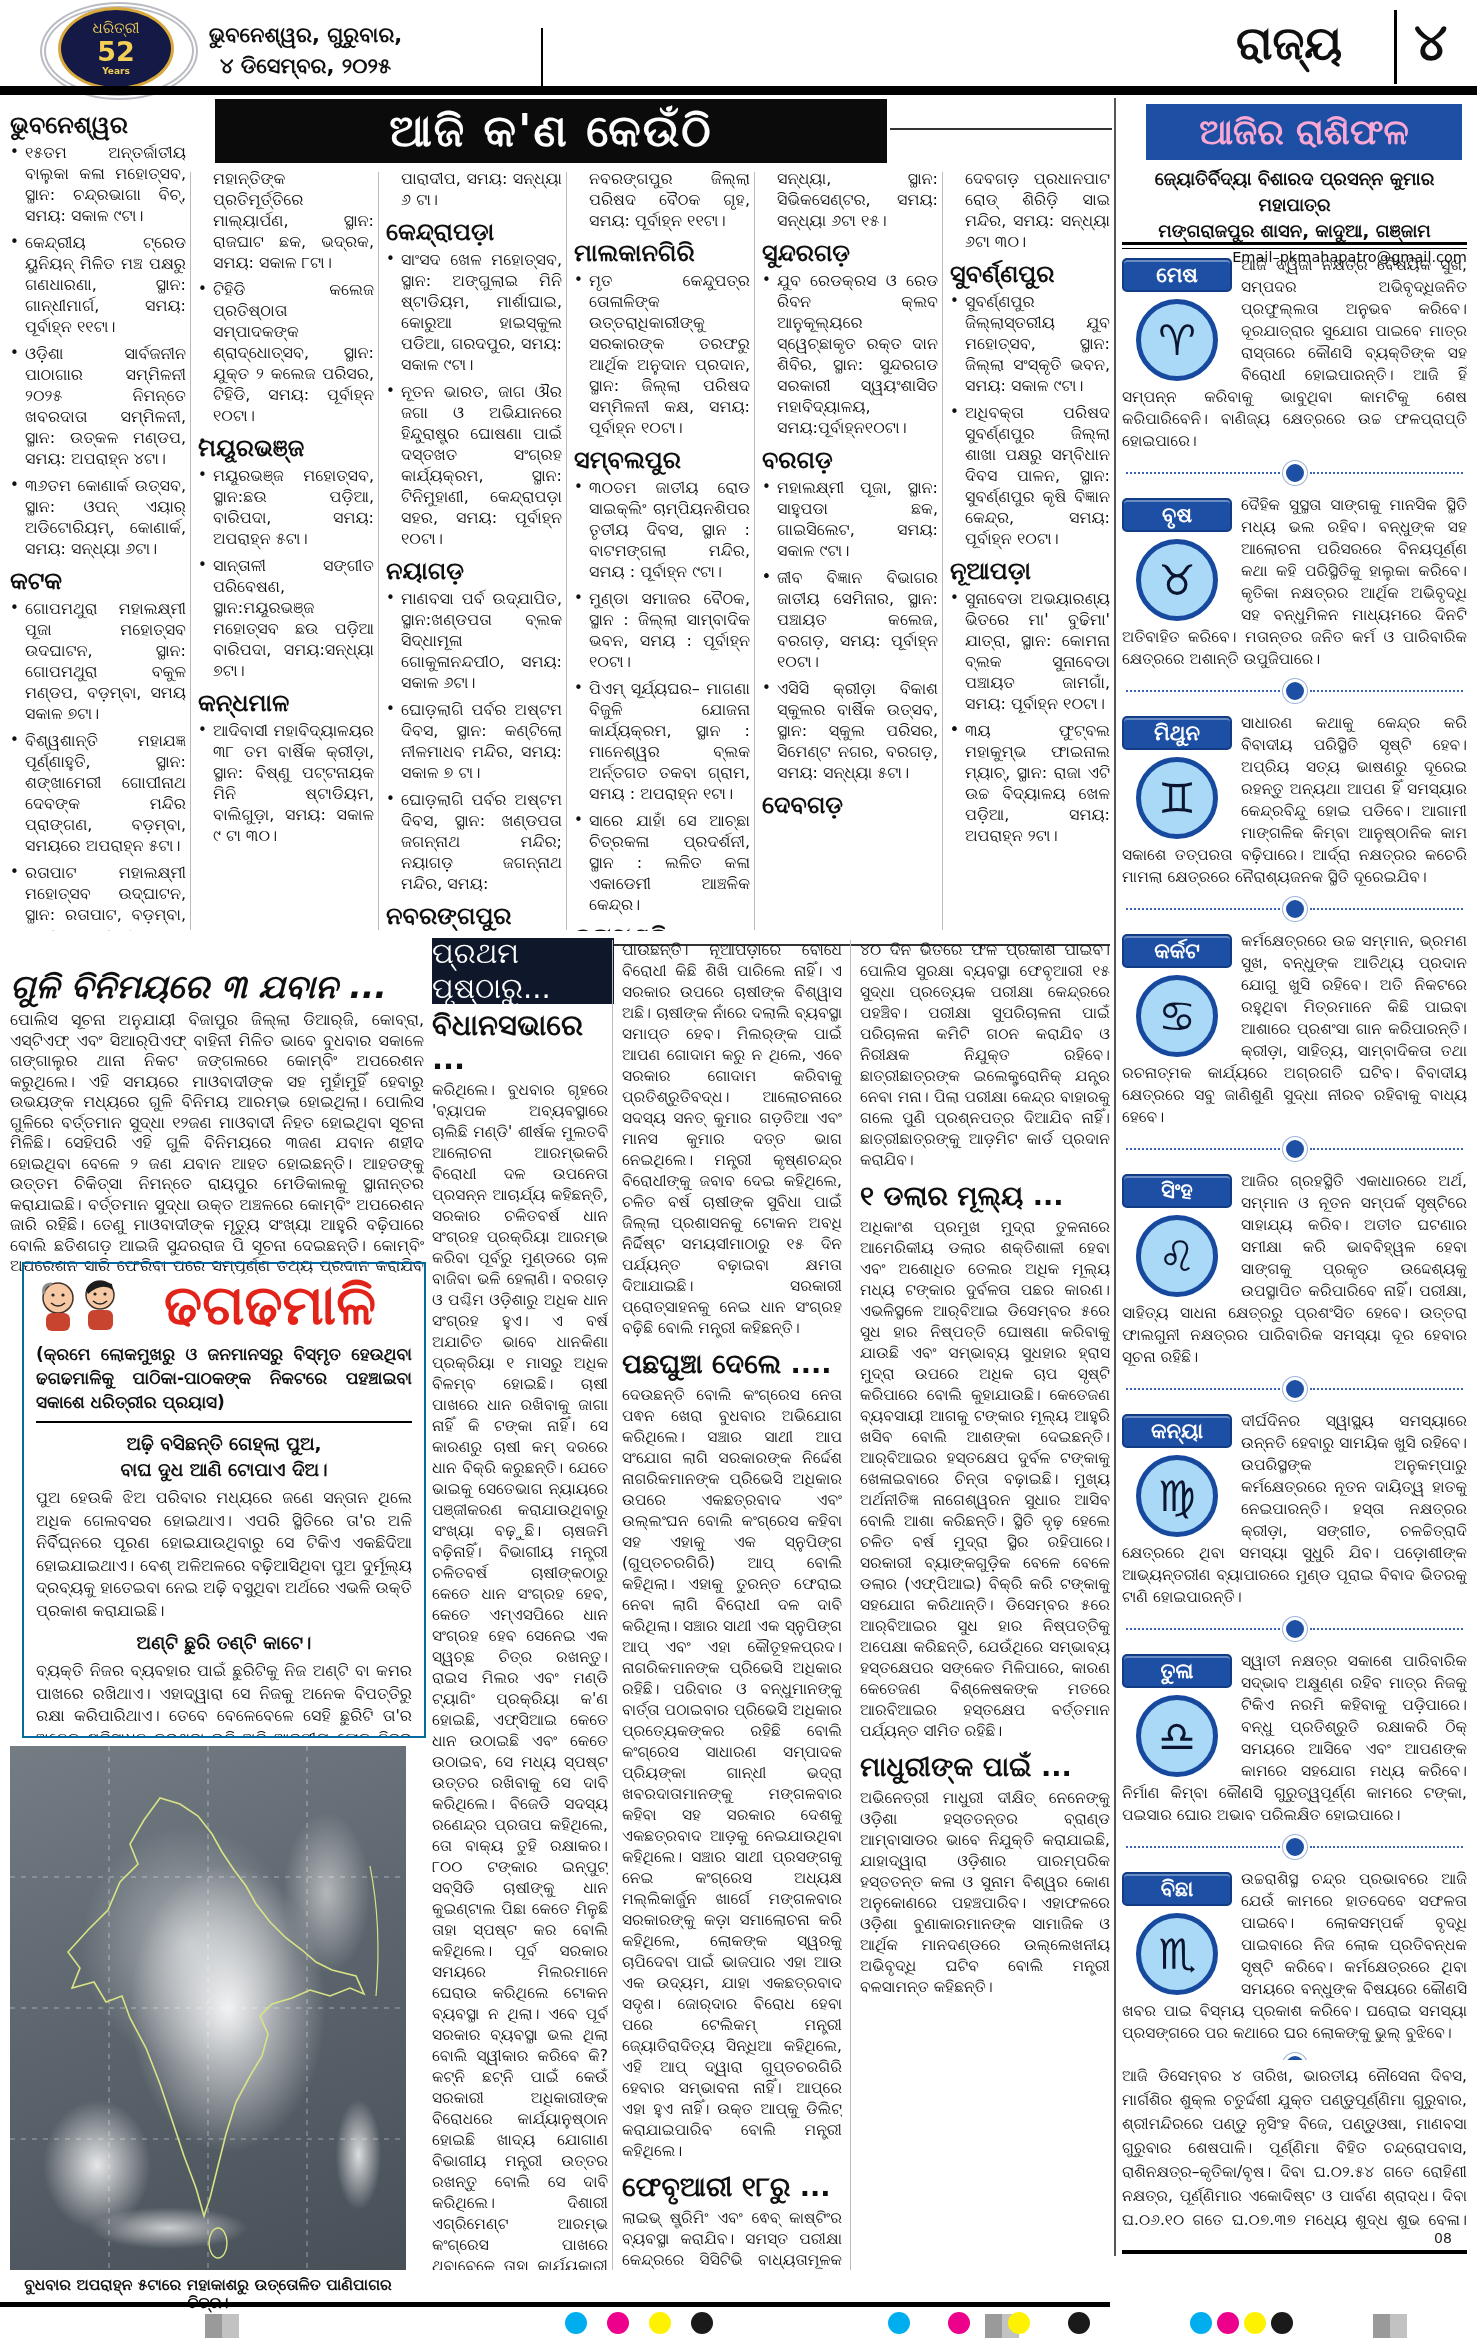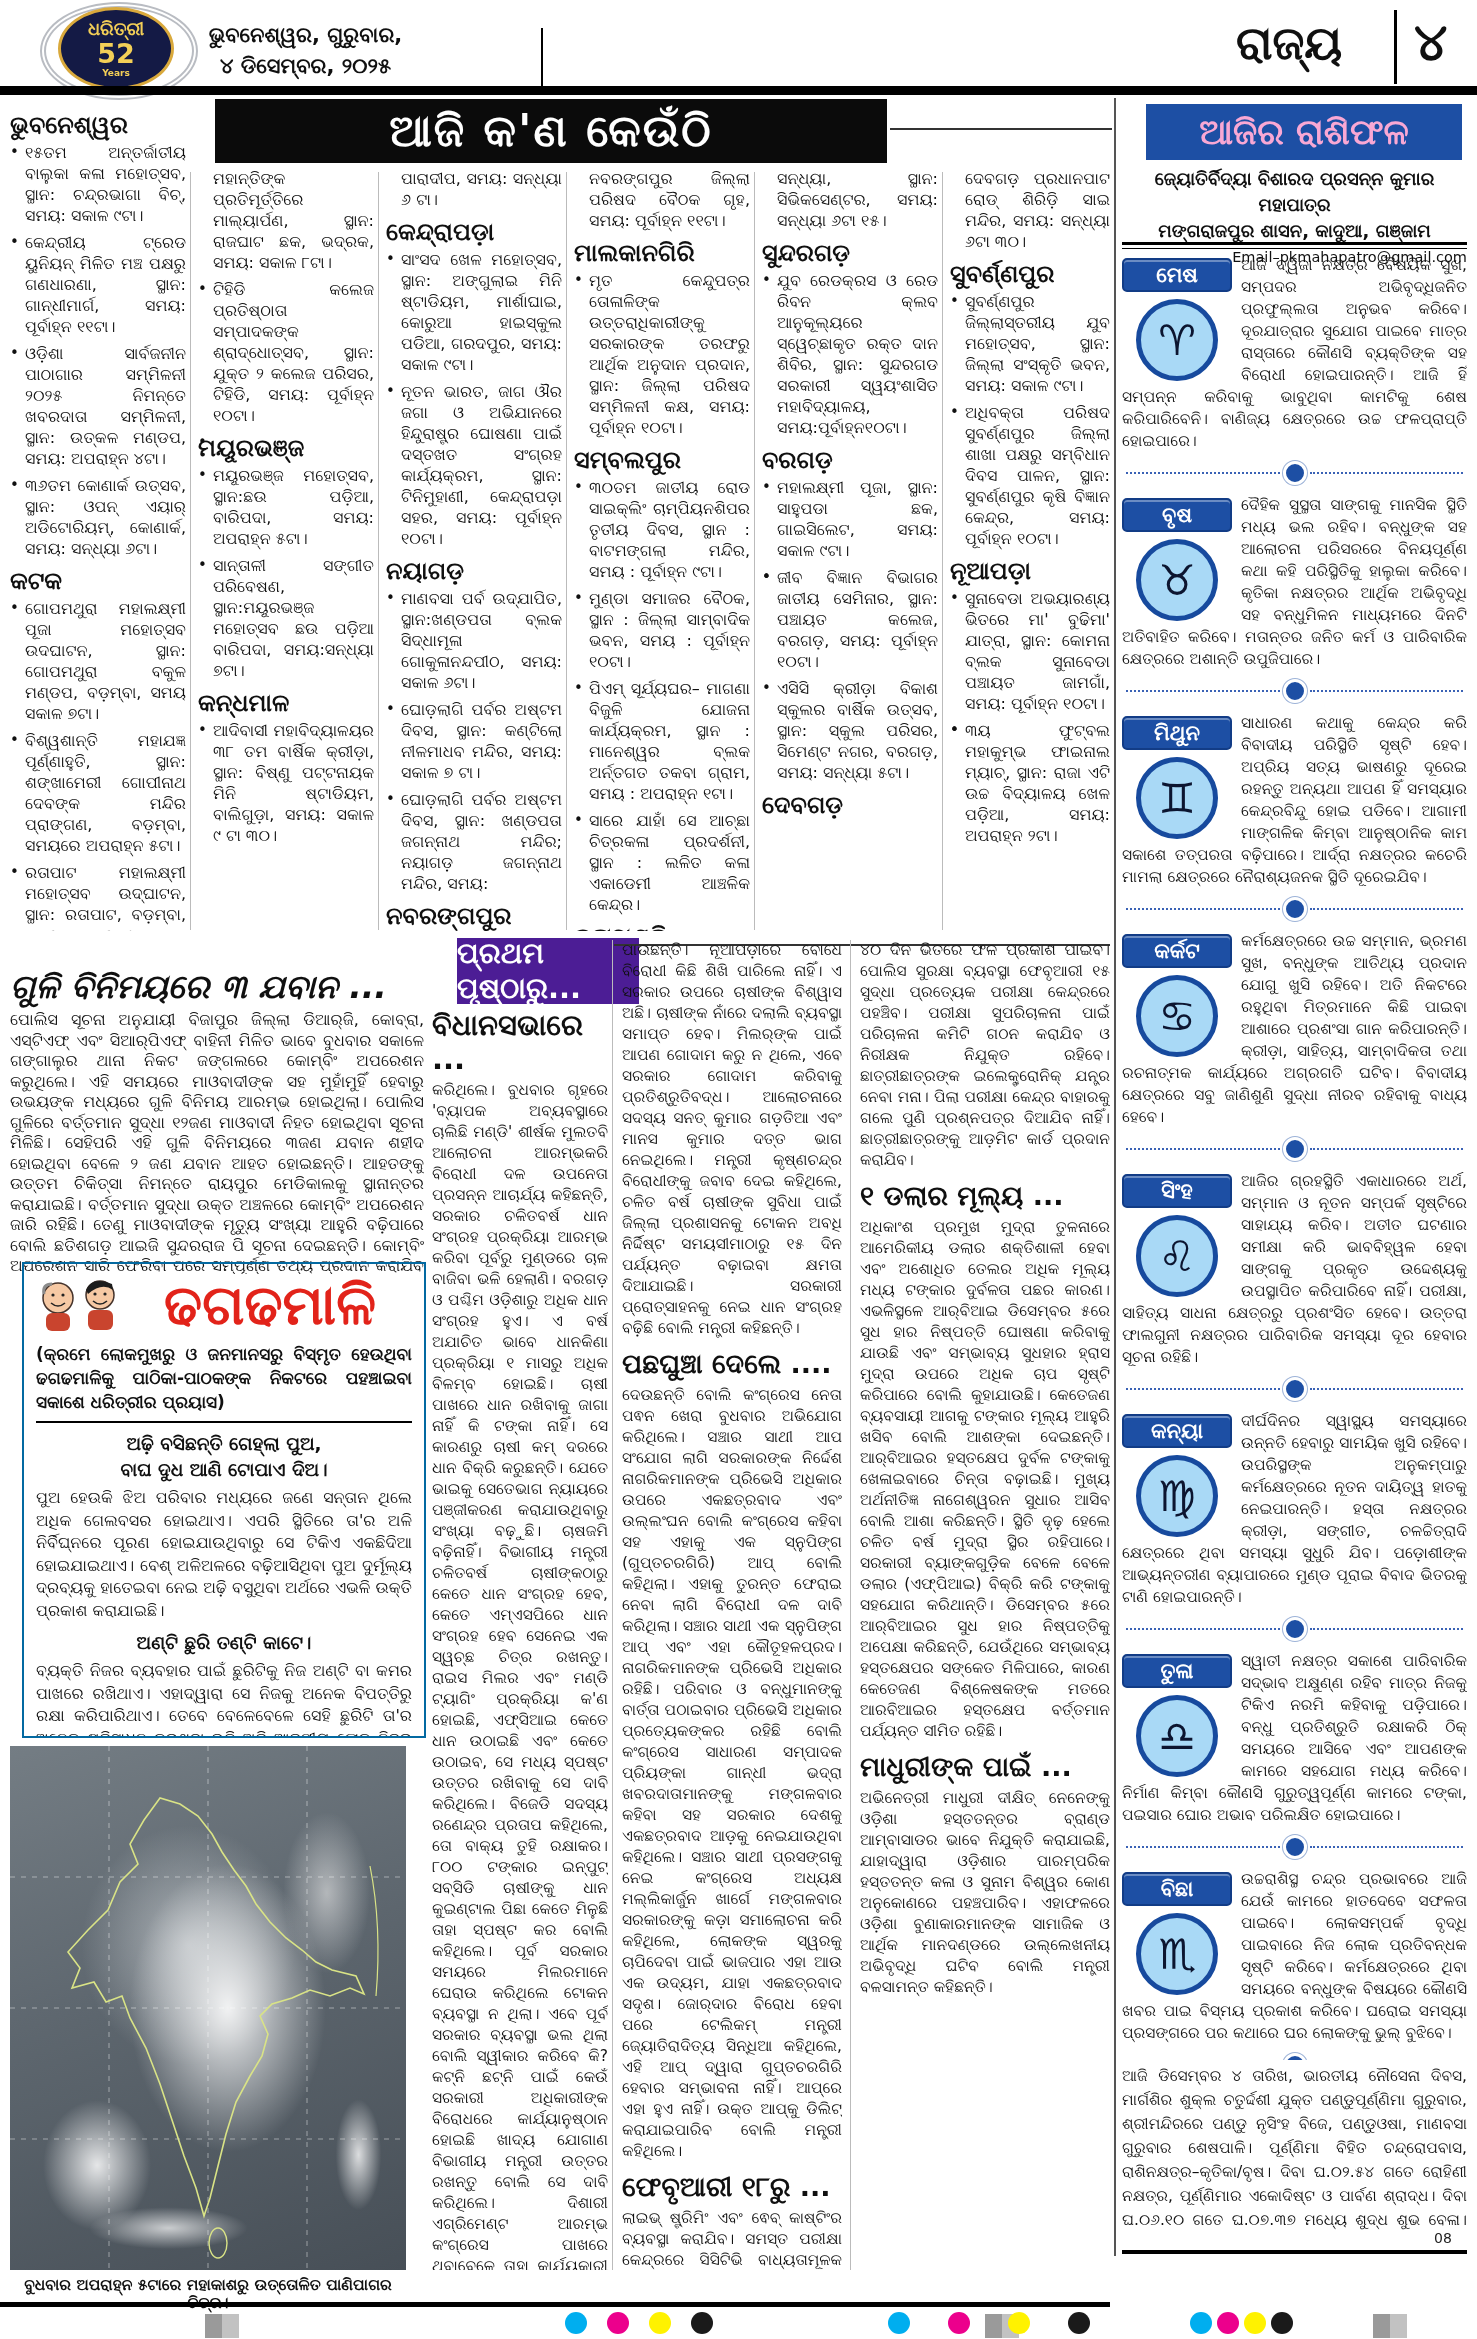--- a/index.html
+++ b/index.html
@@ -3,21 +3,21 @@
 <meta charset="utf-8">
 <style>
   html,body{margin:0;padding:0;background:#e8e8e8;}
   .page{position:relative;width:1477px;height:2339px;background:#fff;overflow:hidden;
         font-family:"DejaVu Sans","Liberation Sans",sans-serif;color:#101010;}
   
   .logo-wrap{position:absolute;left:26px;top:2px;width:178px;height:88px;}
   .logo-oval{position:absolute;left:14px;top:0;width:146px;height:86px;border:6px double #b9bcc2;border-radius:50%;}
   .logo-core{position:absolute;left:32px;top:5px;width:110px;height:77px;background:#141a45;border:3px solid #d9a93c;border-radius:50%;
              display:flex;flex-direction:column;align-items:center;justify-content:center;color:#f3cf57;line-height:1;}
-  .logo-title{font-size:18px;font-weight:700;}
+  .logo-title{font-size:15px;font-weight:400;}
   .logo-num{font-size:27px;font-weight:900;margin:2px 0;}
   .logo-years{font-size:9px;font-weight:700;}
   .dateline{position:absolute;left:208px;top:20px;width:195px;text-align:center;font-weight:800;font-size:21px;line-height:31px;}
   .mast-divider{position:absolute;left:541px;top:28px;width:2px;height:62px;background:#000;}
   .section-label{position:absolute;left:1236px;top:16px;font-size:46px;font-weight:900;}
   .sec-bar{position:absolute;left:1394px;top:10px;width:3px;height:74px;background:#000;}
   .page-no{position:absolute;left:1414px;top:12px;font-size:52px;font-weight:900;}
   .top-rule{position:absolute;left:0;top:86px;width:1477px;height:9px;background:#000;}
   
   .events-banner{position:absolute;left:215px;top:99px;width:672px;height:64px;background:#0b0b0b;color:#fff;
@@ -48,22 +48,22 @@
          radial-gradient(closest-side at 55% 50%, rgba(255,255,255,.9), rgba(255,255,255,0) 55%),
          radial-gradient(closest-side at 45% 38%, rgba(235,238,240,.55), rgba(255,255,255,0) 60%),
          radial-gradient(closest-side at 80% 28%, rgba(235,235,235,.6), rgba(255,255,255,0) 55%),
          radial-gradient(closest-side at 88% 78%, rgba(255,255,255,.8), rgba(255,255,255,0) 48%),
          radial-gradient(closest-side at 40% 92%, rgba(255,255,255,.7), rgba(255,255,255,0) 50%),
          linear-gradient(160deg,#747d84 0%,#5d666e 45%,#474f57 100%);}
   .sat svg{position:absolute;left:0;top:0;}
   .sat-caption{position:absolute;left:6px;top:2276px;width:404px;text-align:center;font-weight:800;font-size:15.5px;}
   
   .hline{position:absolute;height:2px;background:#333;}
-  .ribbon{position:absolute;left:432px;top:938px;width:182px;height:66px;background:#4c1d95;color:#fff;
-          display:flex;align-items:center;justify-content:center;font-size:29px;font-weight:700;margin-left:25px;}
+  .ribbon{position:absolute;left:432px;top:938px;width:182px;height:66px;background:#0f172a;color:#fff;
+          display:flex;align-items:center;justify-content:center;font-size:29px;font-weight:400;}
   .midcol{position:absolute;overflow:hidden;text-align:justify;}
   .midhead{font-size:27px;font-weight:900;line-height:34px;margin:8px 0 4px 0;text-align:left;}
   .midhead.big{font-size:29px;margin-top:0;}
   .midp{font-size:15.5px;line-height:21px;margin:0 0 8px 0;}
   .mid-vline{position:absolute;top:940px;height:1330px;width:1px;background:#bbb;}
   
   .rail-divider{position:absolute;left:1114px;top:98px;width:2px;height:2158px;background:#555;}
   .h-title{position:absolute;left:1146px;top:104px;width:316px;height:56px;background:#1d4fa4;color:#f9a8d4;
            display:flex;align-items:center;justify-content:center;font-size:35px;font-weight:900;}
   .h-astro{position:absolute;left:1122px;top:166px;width:345px;text-align:center;font-weight:800;font-size:18px;line-height:26px;}

